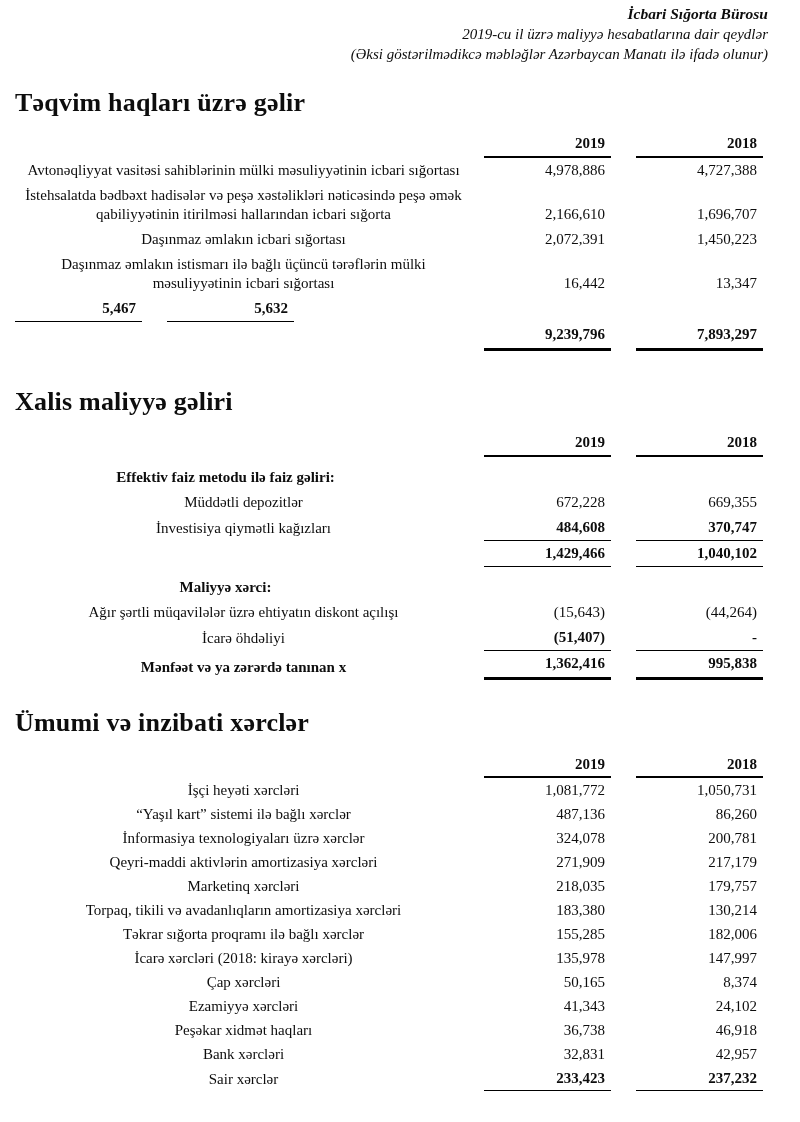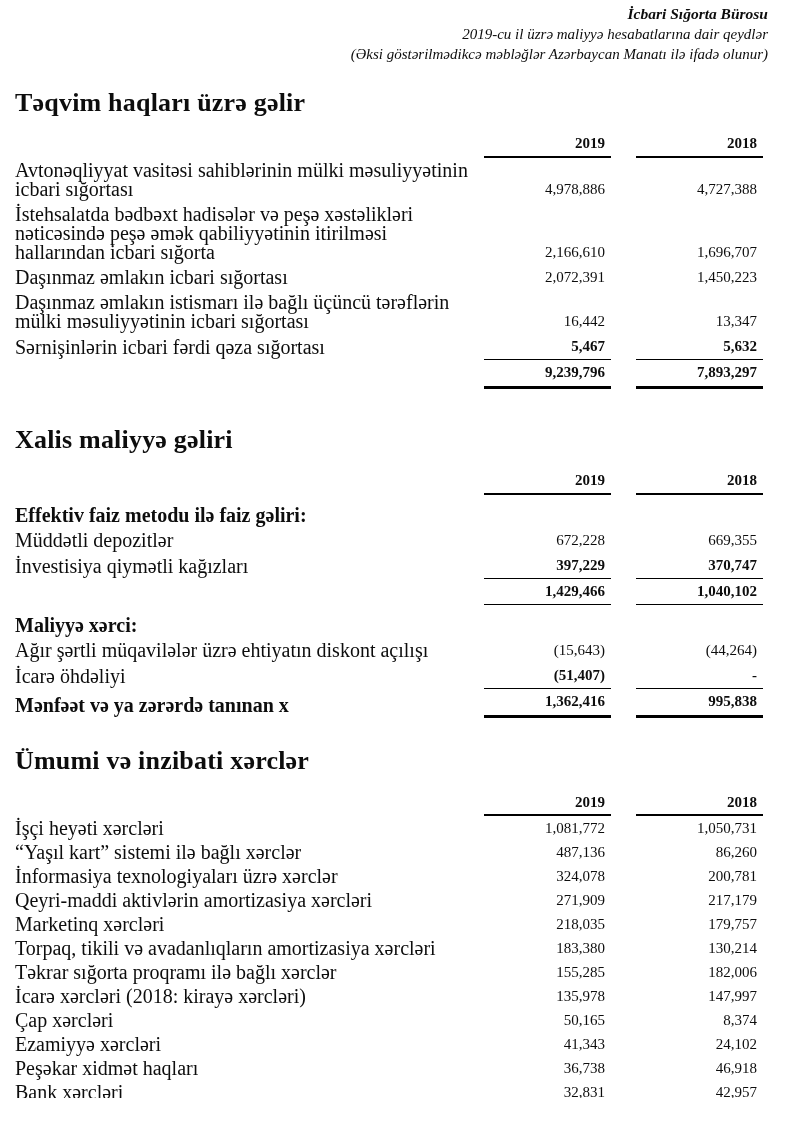--- a/index.html
+++ b/index.html
@@ -17,21 +17,21 @@
   .content{margin-left:15px;margin-right:37px;}
   .section-title{
     font-size:26px;font-weight:bold;margin:36px 0 14px 0;
     letter-spacing:.2px;
   }
   .section:first-of-type .section-title{margin-top:24px;}
   .section:nth-of-type(3) .section-title{margin-top:28px;}
   .table{width:100%;}
   .row{display:flex;align-items:flex-end;}
   .label{
-    flex:1;padding:3px 12px 3px 0;line-height:19px;font-size:20px;
+    flex:1;padding:3px 12px 3px 0;line-height:19px;font-size:15px;text-align:center;
   }
   .cell{
     width:121px;min-width:121px;text-align:right;
     padding:3px 6px 3px 0;line-height:19px;font-size:15px;
     white-space:nowrap;
   }
   .gap{width:25px;min-width:25px;}
   .head-cell{font-weight:bold;border-bottom:2px solid #000;padding-top:2px;}
   .bold{font-weight:bold;}
   .rule-thin{border-bottom:1.5px solid #000;font-weight:bold;}
@@ -80,21 +80,20 @@
             <div class="gap"></div>
             <div class="cell">1,450,223</div>
           </div>
           <div class="row">
             <div class="label">Daşınmaz əmlakın istismarı ilə bağlı üçüncü tərəflərin mülki məsuliyyətinin icbari sığortası</div>
             <div class="cell">16,442</div>
             <div class="gap"></div>
             <div class="cell">13,347</div>
           </div>
           <div class="row">
-            <div class="label">Sərnişinlərin icbari fərdi qəza sığortası</div>
             <div class="cell rule-thin">5,467</div>
             <div class="gap"></div>
             <div class="cell rule-thin">5,632</div>
           </div>
           <div class="row">
             <div class="label bold"></div>
             <div class="cell bold rule-thick">9,239,796</div>
             <div class="gap"></div>
             <div class="cell bold rule-thick">7,893,297</div>
           </div>
@@ -116,21 +115,21 @@
             <div class="cell"></div>
           </div>
           <div class="row">
             <div class="label">Müddətli depozitlər</div>
             <div class="cell">672,228</div>
             <div class="gap"></div>
             <div class="cell">669,355</div>
           </div>
           <div class="row">
             <div class="label">İnvestisiya qiymətli kağızları</div>
-            <div class="cell rule-thin">397,229</div>
+            <div class="cell rule-thin">484,608</div>
             <div class="gap"></div>
             <div class="cell rule-thin">370,747</div>
           </div>
           <div class="row">
             <div class="label bold"></div>
             <div class="cell bold rule-thin">1,429,466</div>
             <div class="gap"></div>
             <div class="cell bold rule-thin">1,040,102</div>
           </div>
           <div class="row spacer">

